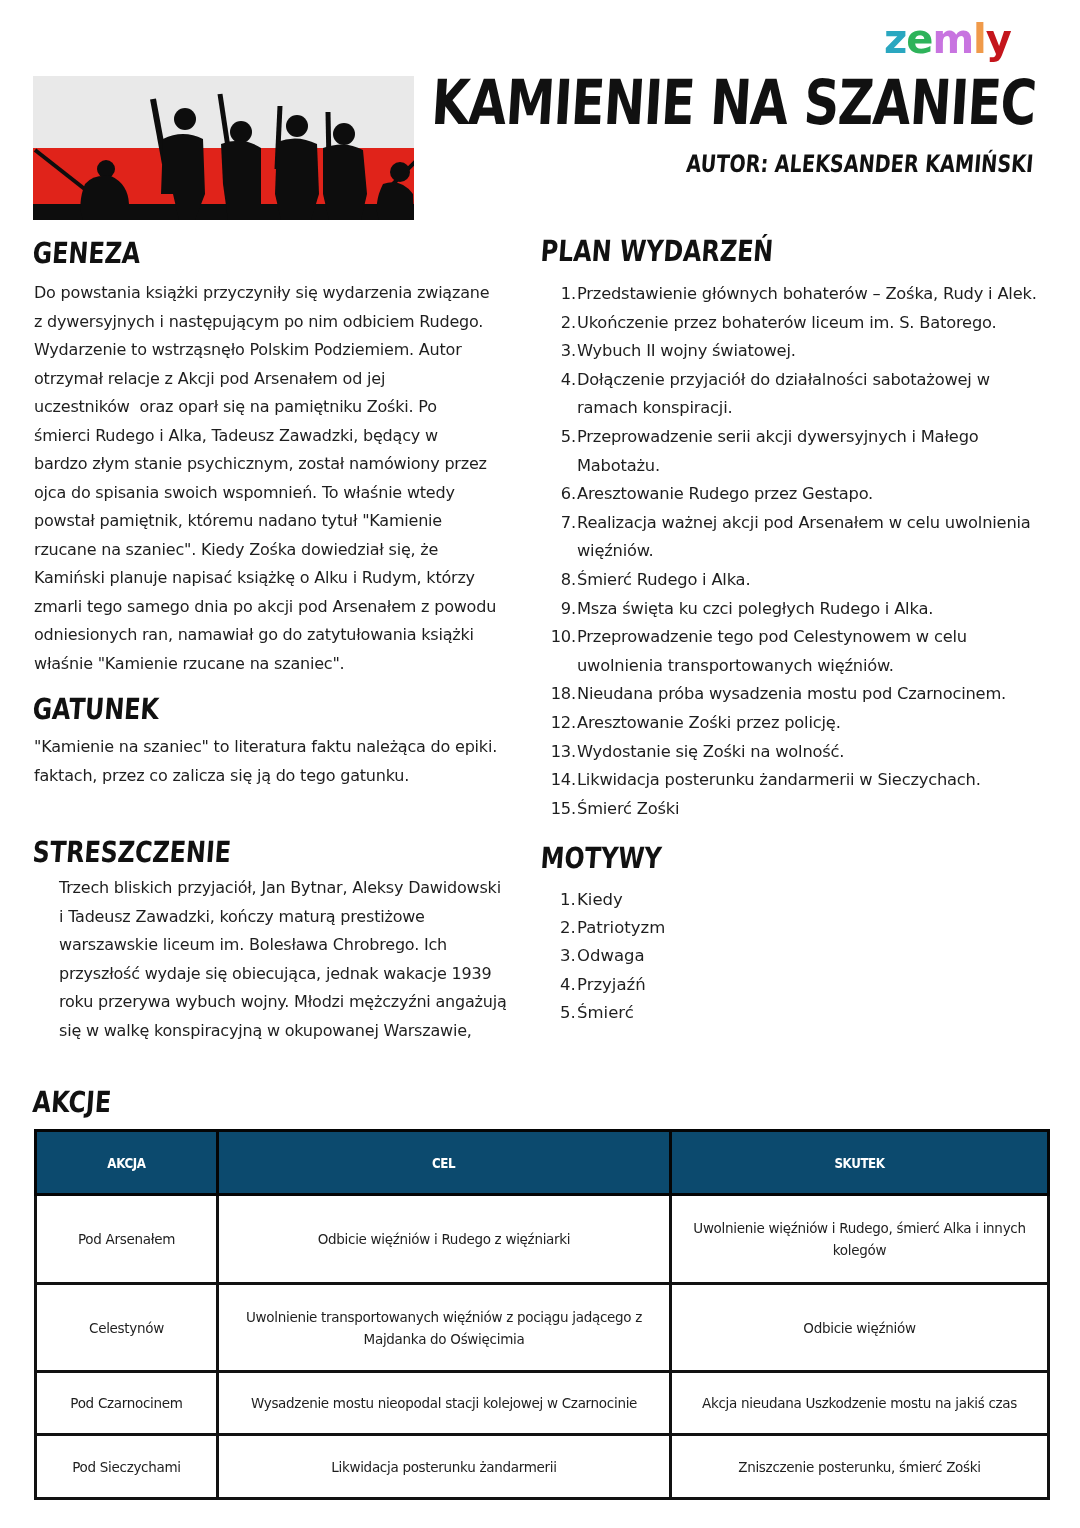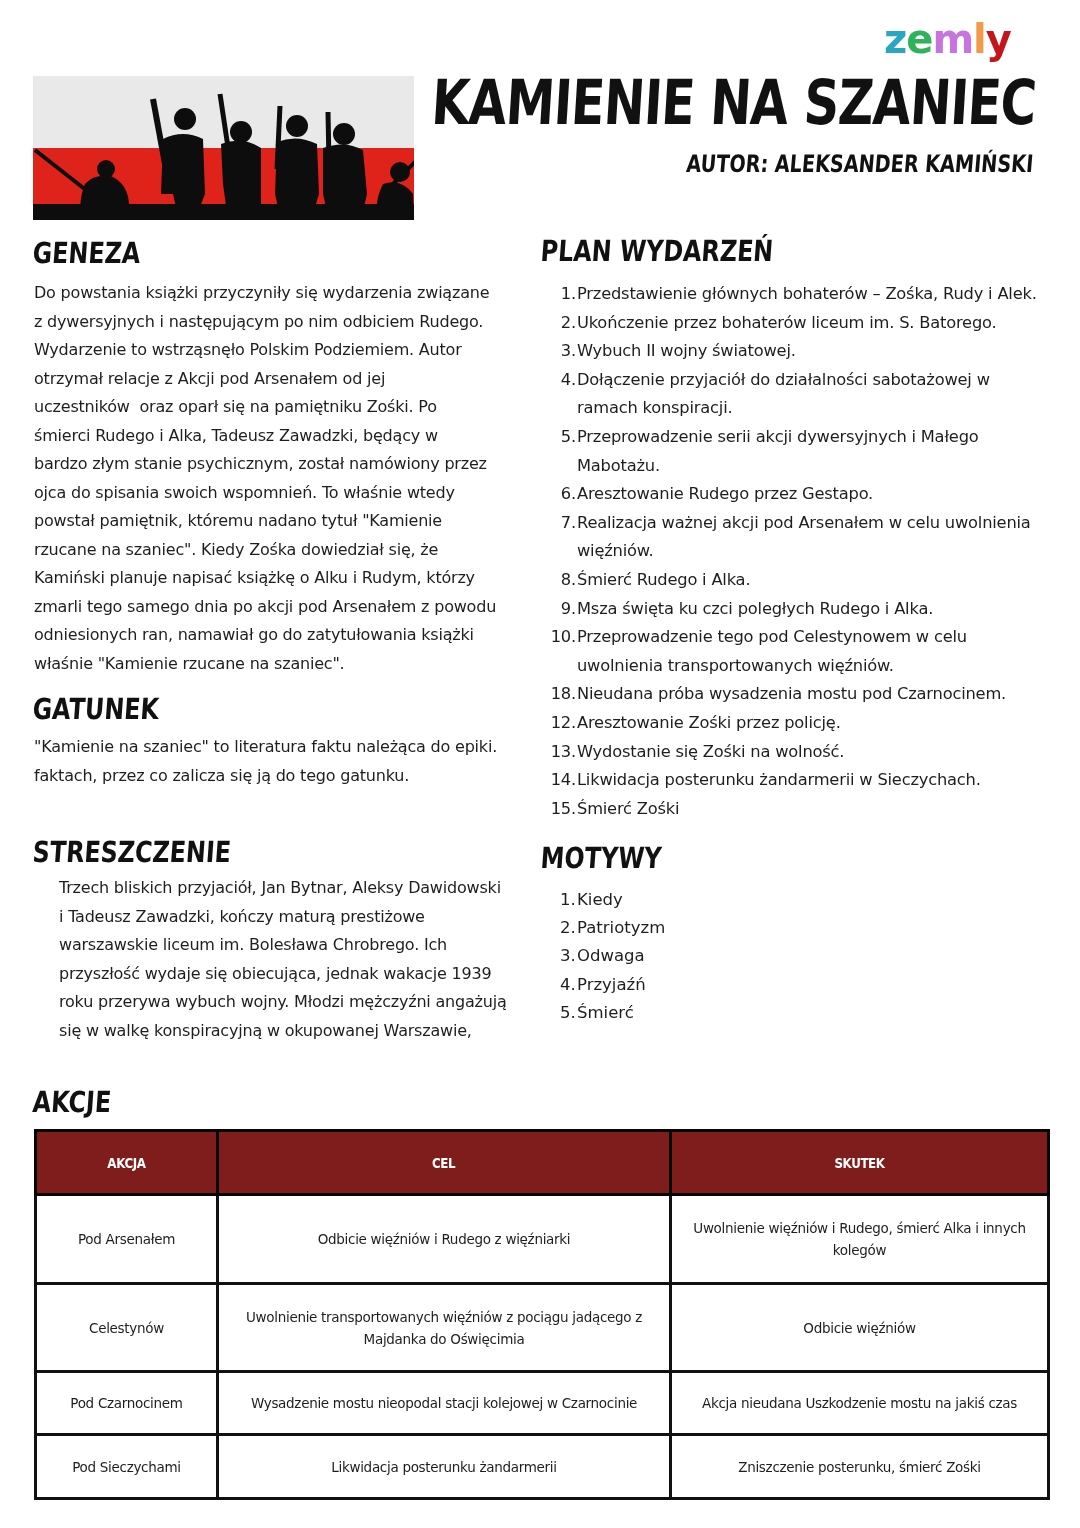--- a/index.html
+++ b/index.html
@@ -24,21 +24,21 @@
 
   .plan { position: absolute; left: 550px; top: 280px; width: 520px; list-style: none; font-size: 16.3px; line-height: 28.6px; color: #1e1e1e; letter-spacing: -0.2px; }
   .plan li { position: relative; padding-left: 27px; }
   .plan li .num { position: absolute; left: 0; width: 26px; text-align: right; }
 
   .motives { position: absolute; left: 560px; top: 886px; list-style: none; font-size: 16.5px; line-height: 28.2px; color: #1e1e1e; }
   .motives li { position: relative; padding-left: 17px; }
   .motives li .num { position: absolute; left: 0; }
 
   table.akcje { position: absolute; left: 34px; top: 1129px; width: 1013px; border-collapse: collapse; table-layout: fixed; }
-  table.akcje th { background: #7f1d1d; color: #fff; height: 64px; font-size: 14px; font-weight: bold; transform-origin: center; border: 3px solid #050505; letter-spacing: -0.5px; }
+  table.akcje th { background: #0c4a6e; color: #fff; height: 64px; font-size: 14px; font-weight: bold; transform-origin: center; border: 3px solid #050505; letter-spacing: -0.5px; }
   table.akcje td { border: 3px solid #111; text-align: center; vertical-align: middle; font-size: 13.5px; line-height: 22px; padding: 6px 14px; color: #1e1e1e; letter-spacing: -0.3px; }
   .th-text { display: inline-block; transform: scaleX(0.85); }
 </style>
 </head>
 <body>
 
 <div class="banner">
   <div class="white"></div>
   <div class="red"></div>
   <div class="ground"></div>

